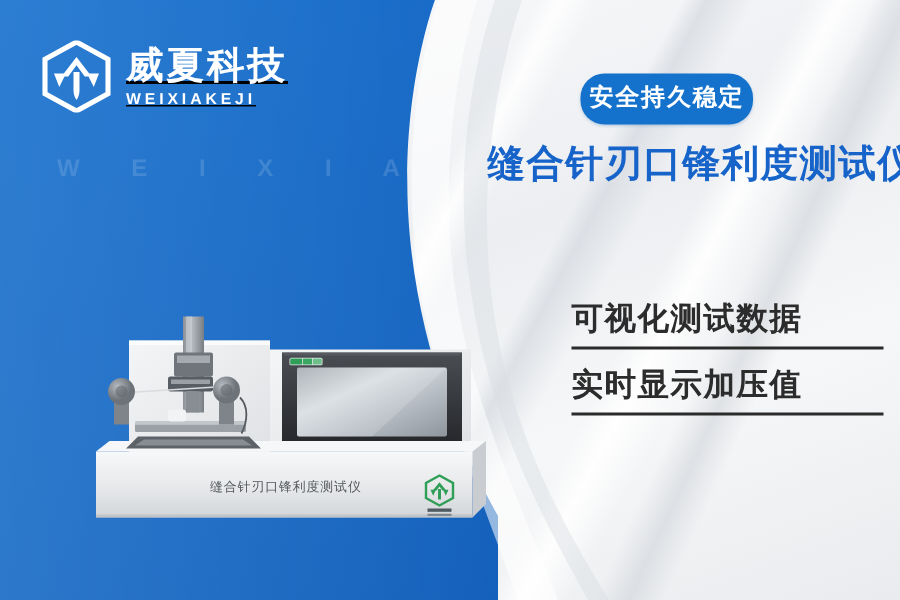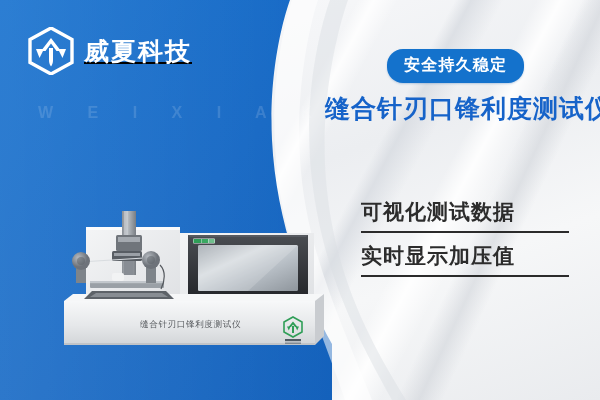--- a/index.html
+++ b/index.html
@@ -46,38 +46,38 @@
     font-size:25px;font-weight:700;color:#ffffff;letter-spacing:2px;
     font-family:"DejaVu Sans","Liberation Sans",sans-serif;
   }
   .brand-en{
     font-size:10.5px;font-weight:700;color:#ffffff;letter-spacing:2.6px;margin-top:5px;
   }
 
   
   .badge{
     position:absolute;left:387px;top:49px;
-    padding:6px 17px 7px;border-radius:16px;
+    padding:6px 6px 7px;border-radius:16px;
     background:#1472cc;color:#fff;
     font-size:16px;font-weight:700;letter-spacing:1.2px;
     font-family:"DejaVu Sans","Liberation Sans",sans-serif;
     white-space:nowrap;
     box-shadow:0 1px 2px rgba(20,90,170,.25);
   }
 
   
   .headline{
     position:absolute;left:325px;top:92px;
     font-size:25px;font-weight:700;letter-spacing:1px;
     color:#1663c9;white-space:nowrap;
     font-family:"DejaVu Sans","Liberation Sans",sans-serif;
   }
 
   
-  .features{position:absolute;left:361px;top:199px;width:208px;}
+  .features{position:absolute;left:381px;top:199px;width:208px;}
   .feature{margin-bottom:10px;}
   .feature-text{
     font-size:21px;font-weight:700;color:#2c2c2c;letter-spacing:1px;
     white-space:nowrap;line-height:1.25;
     font-family:"DejaVu Sans","Liberation Sans",sans-serif;
   }
   .feature-rule{height:1.6px;background:#2b2b2b;margin-top:6px;width:100%;}
 
   
   .machine{position:absolute;left:62px;top:205px;width:290px;height:160px;}
@@ -116,20 +116,21 @@
   <div class="brand">
     <svg class="brand-mark" viewBox="0 0 46 48">
       <path d="M23 1 L44 12.5 L44 35.5 L23 47 L2 35.5 L2 12.5 Z" fill="none" stroke="#ffffff" stroke-width="3.4"></path>
       <path d="M23 11 L33 24 L28.5 24 L23 16.5 L17.5 24 L13 24 Z" fill="#ffffff"></path>
       <path d="M8 22 L16 22 L11.5 31 Z" fill="#ffffff"></path>
       <path d="M38 22 L30 22 L34.5 31 Z" fill="#ffffff"></path>
       <path d="M21 21 L25 21 L25 33 C25 36 24.2 38 23 39.6 C21.8 38 21 36 21 33 Z" fill="#ffffff"></path>
     </svg>
     <div class="brand-text">
       <div class="brand-cn">威夏科技</div>
+      <div class="brand-en">WEIXIAKEJI</div>
     </div>
   </div>
 
   <div class="badge">安全持久稳定</div>
 
   <div class="headline">缝合针刃口锋利度测试仪</div>
 
   <div class="features">
     <div class="feature">
       <div class="feature-text">可视化测试数据</div>

